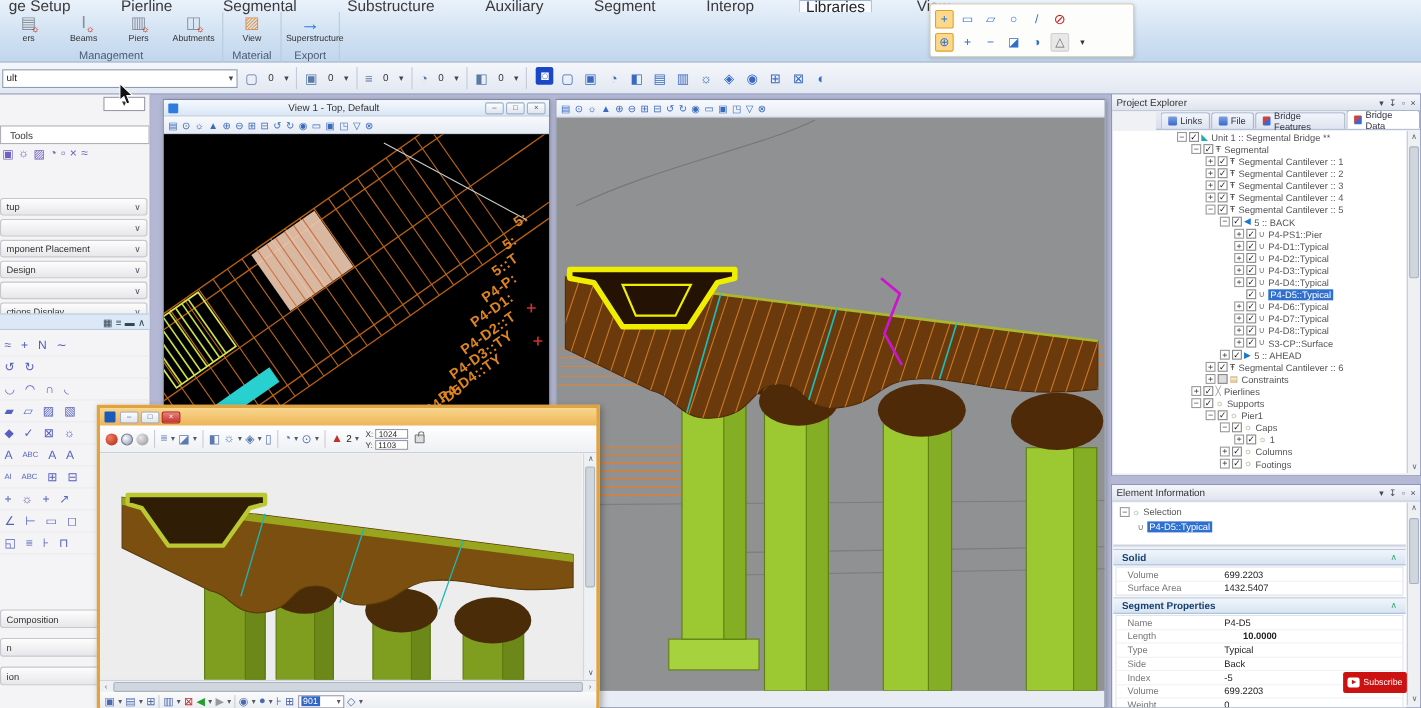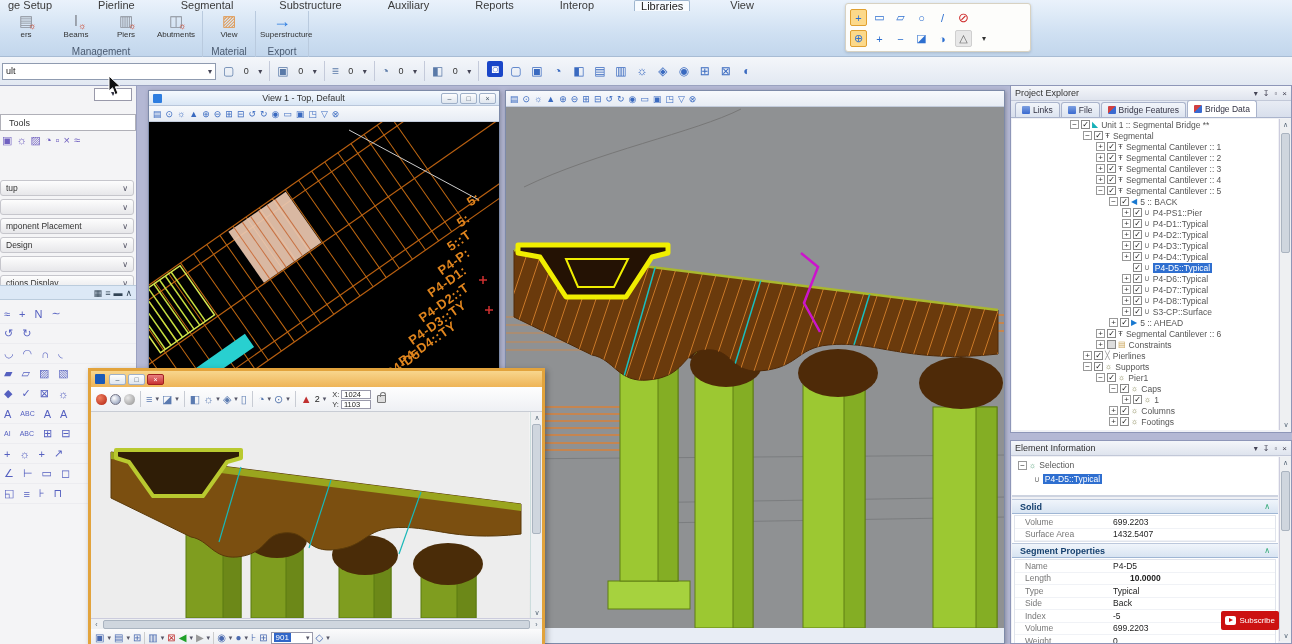--- a/index.html
+++ b/index.html
@@ -3,21 +3,21 @@
 <meta charset="utf-8">
 <style>
   * { margin:0; padding:0; box-sizing:border-box; }
   html,body { width:1292px; height:644px; overflow:hidden; }
   body { font-family:"Liberation Sans", sans-serif; font-size:9px; color:#222; background:#b4b8d4; position:relative; }
 
   
   .ribbon { position:absolute; left:0; top:0; width:1292px; height:57px;
     background:linear-gradient(#eaf2fb,#cfe0f2 60%,#c2d6ec); border-bottom:1px solid #a8bcd4; }
   .ribbon-tabs { position:absolute; left:0; top:0; width:840px; height:11px; display:flex; gap:34px; padding-left:2px; }
-  .rtab { font-size:11px; color:#3a3a3a; padding:0 6px; white-space:nowrap; line-height:11px; }
+  .rtab { font-size:14px; color:#3a3a3a; padding:0 6px; white-space:nowrap; line-height:11px; }
   .rtab.active { background:#f7fbff; border:1px solid #9fb6cf; border-bottom:none; border-radius:2px 2px 0 0; color:#222; }
   .ribbon-body { position:absolute; left:0; top:11px; height:46px; display:flex; }
   .rgroup { display:flex; flex-direction:column; border-right:1px solid #b9cade; padding:0 4px; }
   .rgroup-items { display:flex; flex:1; align-items:flex-start; gap:6px; padding-top:1px; }
   .ritem { width:44px; text-align:center; position:relative; }
   .ritem .glyph { font-size:15px; color:#8a8f98; line-height:18px; display:block; }
   .ritem .gear { position:absolute; left:24px; top:9px; font-size:9px; color:#cc2200; }
   .ritem .rlabel { font-size:8px; color:#333; display:block; line-height:9px; }
   .rgroup-label { font-size:10px; color:#4a5a70; text-align:center; line-height:10px; }
   .ritem.big .glyph { font-size:18px; color:#2d7de0; }
@@ -135,21 +135,21 @@
   .zoom-combo .zv { font-size:8px; background:#3166c8; color:#fff; padding:0 2px; }
   .zoom-combo .caret { font-size:7px; }
 
   
   .rpanel { position:absolute; left:1010px; width:282px; background:#f0f1f5; border:1px solid #8e96b8; z-index:4; }
   .rp-hdr { height:15px; display:flex; align-items:center; padding:0 4px; background:linear-gradient(#f4f6fa,#dfe4ee); border-bottom:1px solid #c2c8d8; }
   .rp-hdr .t { flex:1; font-size:9px; color:#333; }
   .rp-hdr .hicon { font-size:8px; color:#445; margin-left:5px; }
   #project-explorer { top:85px; height:348px; }
   .pe-tabs { height:17px; display:flex; align-items:flex-end; gap:1px; padding-left:4px;
-    background:linear-gradient(#e8ecf4,#d8dfec); border-bottom:1px solid #aab4cc; }
+    background:linear-gradient(#e8ecf4,#d8dfec); border-bottom:1px solid #aab4cc;margin-left:40px; }
   .pe-tab { height:15px; display:flex; align-items:center; gap:3px; padding:0 6px; font-size:8.5px; color:#334;
     background:linear-gradient(#f2f5fa,#dde4f0); border:1px solid #aab4cc; border-bottom:none; border-radius:3px 3px 0 0; }
   .pe-tab.active { background:#fff; height:17px; }
   .pe-tab .tabico { width:8px; height:8px; border-radius:1px; background:linear-gradient(135deg,#d04040 50%,#3a6ad0 50%); }
   .pe-tab .tabico.blue { background:linear-gradient(#7ea0e0,#3a6ad0); }
   .pe-tree { position:absolute; left:1px; top:33px; right:13px; bottom:2px; background:#fff; overflow:hidden; }
   .trow { height:11px; display:flex; align-items:center; white-space:nowrap; }
   .texp { width:9px; height:9px; border:1px solid #999; background:#fff; font-size:8px; line-height:7px;
     text-align:center; color:#333; margin-right:2px; flex:none; }
   .texp.none { border:none; background:transparent; }
@@ -189,21 +189,21 @@
 
 <div class="screen">
 
   <div class="ribbon">
     <div class="ribbon-tabs" id="ribbon-tabs">
         <span class="rtab">ge Setup</span>
         <span class="rtab">Pierline</span>
         <span class="rtab">Segmental</span>
         <span class="rtab">Substructure</span>
         <span class="rtab">Auxiliary</span>
-        <span class="rtab">Reports</span>
+        <span class="rtab">Segment</span>
         <span class="rtab">Interop</span>
         <span class="rtab active">Libraries</span>
         <span class="rtab">View</span>
       </div>
     <div class="ribbon-body" id="ribbon-groups">
         <div class="rgroup">
           <div class="rgroup-items">
             <div class="ritem ">
               <span class="glyph">▤</span>
               <span class="gear">☼</span>
@@ -411,20 +411,31 @@
           <span>∠</span>
           <span>⊢</span>
           <span>▭</span>
           <span>◻</span>
         </div>
         <div class="lp-grid-row">
           <span>◱</span>
           <span>≡</span>
           <span>⊦</span>
           <span>⊓</span>
+        </div>
+      </div>
+    <div class="lp-bottom" id="lp-bottom">
+        <div class="lp-bar">
+          <span>Composition</span>
+        </div>
+        <div class="lp-bar">
+          <span>n</span>
+        </div>
+        <div class="lp-bar">
+          <span>ion</span>
         </div>
       </div>
   </div>
 
   <div class="vwin" id="view1">
     <div class="vtitle">
       <span class="appico"></span>
       <span class="ttl">View 1 - Top, Default</span>
       <span class="winbtns">
         <span class="winbtn">‒</span>

